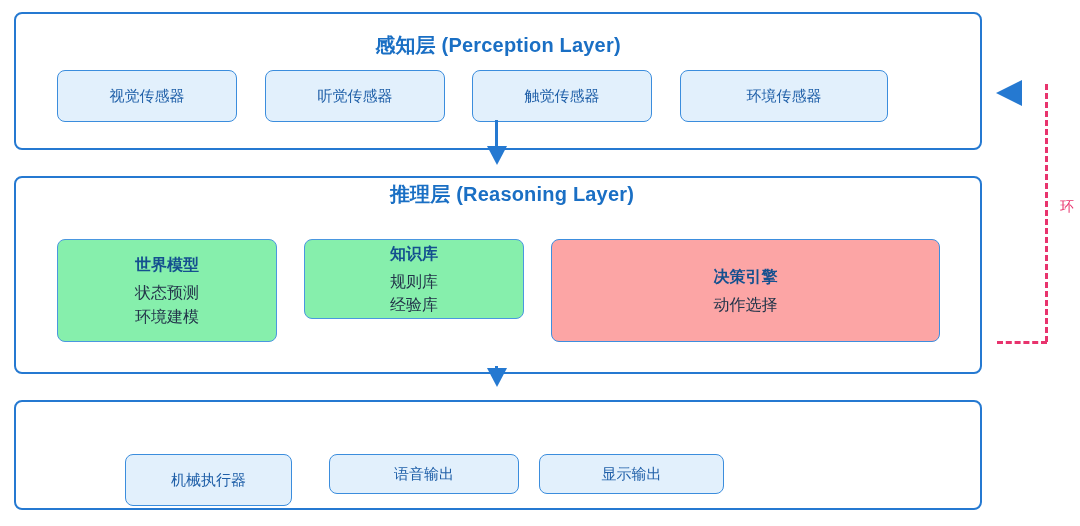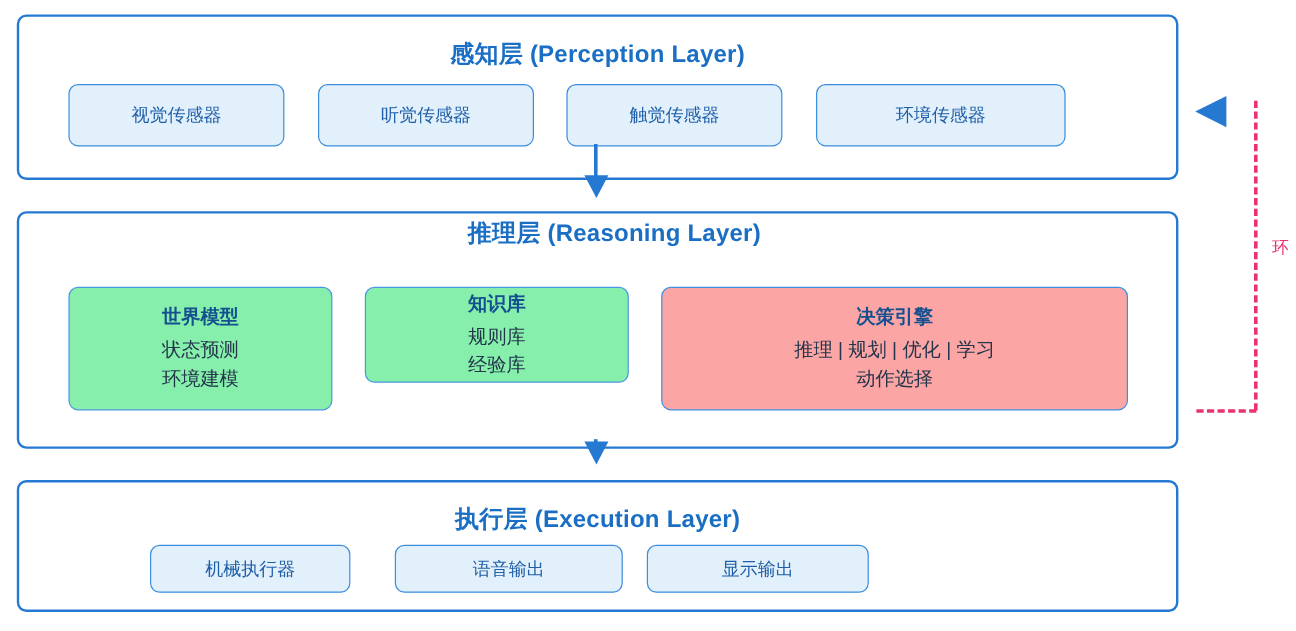--- a/index.html
+++ b/index.html
@@ -159,32 +159,30 @@
     </div>
 
     <div class="node node-mod" style="left:288px; top:61px; width:220px; height:80px;">
       <span class="node-title">知识库</span>
       <span class="node-sub">规则库</span>
       <span class="node-sub">经验库</span>
     </div>
 
     <div class="node node-mod accent" style="left:535px; top:61px; width:389px; height:103px;">
       <span class="node-title">决策引擎</span>
-      <span class="node-sub">推理 | 规划 | 优化 | 学习</span>
       <span class="node-sub">动作选择</span>
     </div>
   </div>
 
   <div class="flow-shaft" style="left:495px; top:366px; height:6px;"></div>
   <div class="flow-head" style="left:487px; top:368px;"></div>
 
   <div class="layer" style="left:14px; top:400px; width:968px; height:110px;">
-    <div class="layer-title" style="top:17px;">执行层 (Execution Layer)</div>
 
-    <div class="node node-sm" style="left:109px; top:52px; width:167px; height:40px;">
+    <div class="node node-sm" style="left:109px; top:52px; width:167px; height:52px;">
       <span>机械执行器</span>
     </div>
     <div class="node node-sm" style="left:523px; top:52px; width:185px; height:40px;">
       <span>显示输出</span>
     </div>
     <div class="node node-sm" style="left:313px; top:52px; width:190px; height:40px;">
       <span>语音输出</span>
     </div>
   </div>
 

